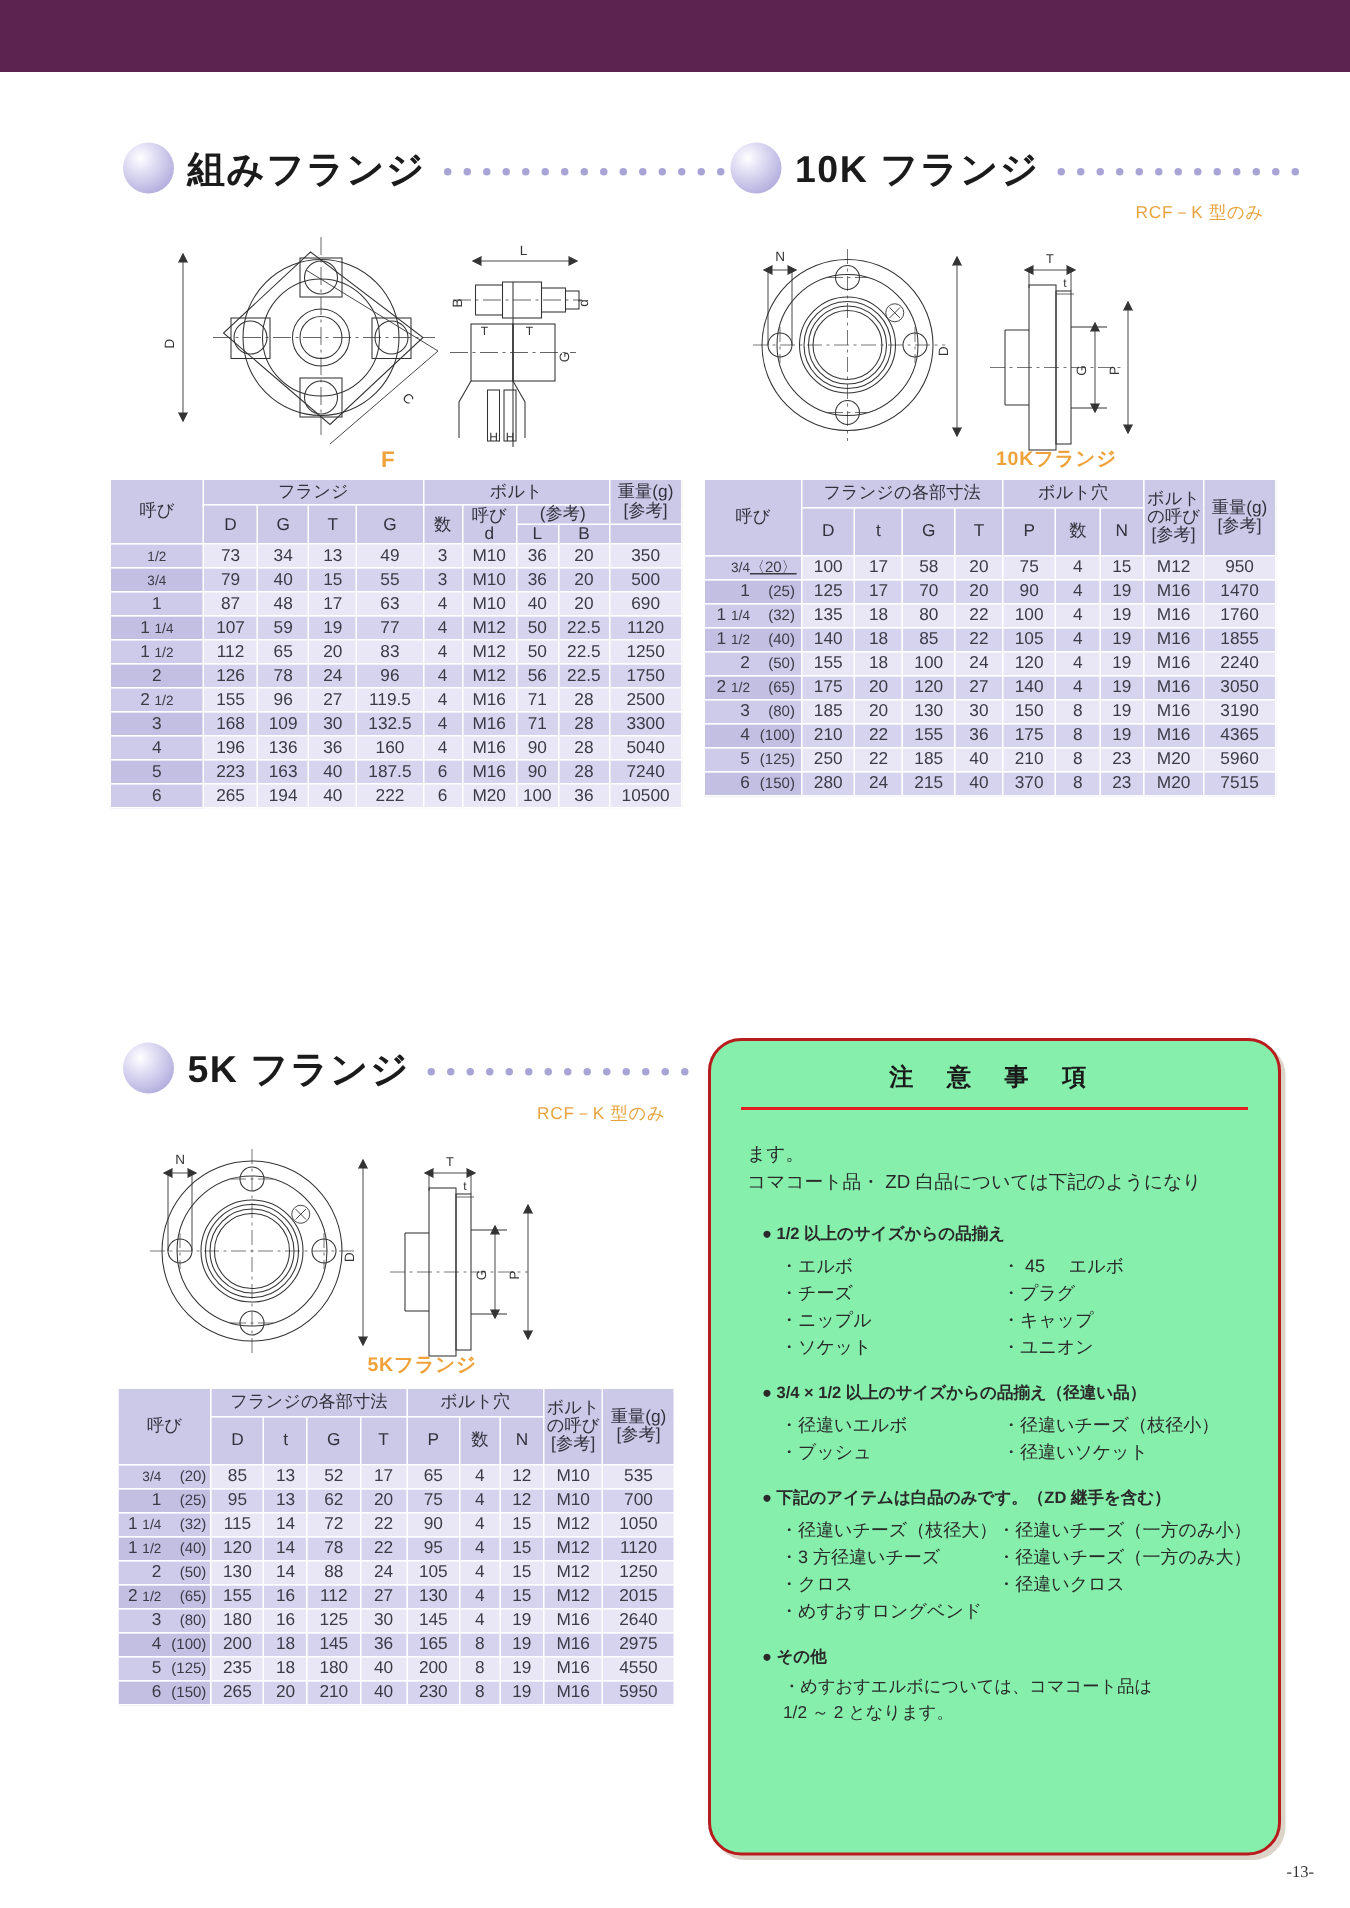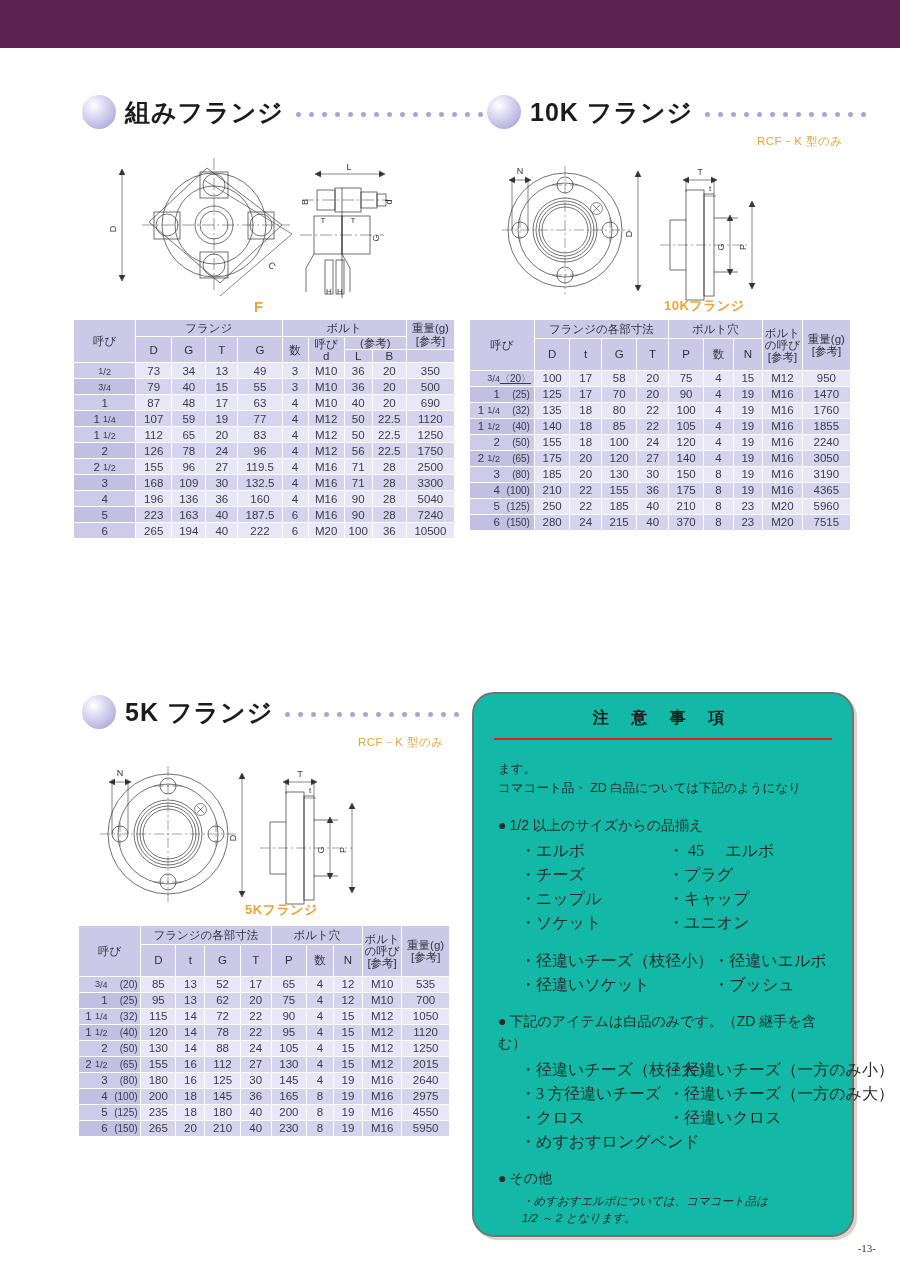--- a/index.html
+++ b/index.html
@@ -74,44 +74,44 @@
 
   .frac{ display:inline-block; font-size:9.5px; line-height:1; vertical-align:baseline; }
   .frac sup{ font-size:9px; vertical-align:top; }
   .frac sub{ font-size:9px; vertical-align:baseline; }
   .nomtxt{ font-size:11.5px; }
   .dn{ font-size:10px; }
 
   
   .notice{
     position:absolute;
-    background:#14b8a6;
-    border:2px solid #737373;
+    background:#86efac;
+    border:2px solid #b91c1c;
     border-radius:22px;
     box-shadow:3px 3px 0 rgba(120,85,40,.25);
   }
   .notice-title{
     text-align:center; font-size:16px; font-weight:bold; color:#1a1a1a;
     letter-spacing:9px; padding-top:14px;
   }
   .notice-rule{
     height:2px; background:#e02020; margin:9px 20px 0 20px;
   }
   .notice-body{
     padding:20px 22px 10px 24px; font-size:12.5px; color:#2a2a2a; line-height:1.55;
   }
   .n-lead{ margin-bottom:16px; }
   .n-group{ margin-bottom:14px; }
-  .n-head{ font-weight:normal; font-size:14px; margin-bottom:3px; }
+  .n-head{ font-weight:bold; font-size:11px; margin-bottom:3px;margin-left:10px; }
   .n-head .bullet{ margin-right:3px; }
   .n-items{ display:flex; padding-left:22px; }
   .n-col{ }
   .n-col.c1{ width:148px; }
-  .n-item{ font-size:16px; color:#2a2a2a; line-height:1.5; white-space:nowrap;font-family:Liberation Serif, serif; }
-  .n-tail{ padding-left:24px; font-size:11.5px; line-height:1.5;font-style:italic; }
+  .n-item{ font-size:12px; color:#2a2a2a; line-height:1.5; white-space:nowrap; }
+  .n-tail{ padding-left:24px; font-size:11.5px; line-height:1.5; }
 
   .page-num{
     position:absolute; right:24px; bottom:18px;
     font-size:11px; color:#333; font-family:"Liberation Serif",serif;
   }
 </style>
 </head>
 <body>
 
 <div class="top-bar"></div>
@@ -906,28 +906,31 @@
         <div class="n-col">
           <div class="n-item">・ 45 ゚エルボ</div>
           <div class="n-item">・プラグ</div>
           <div class="n-item">・キャップ</div>
           <div class="n-item">・ユニオン</div>
         </div>
       </div>
     </div>
 
     <div class="n-group">
+      <div class="n-head">
+        <span class="bullet">●</span><span>3/4 × 1/2 以上のサイズからの品揃え（径違い品）</span>
+      </div>
       <div class="n-items">
+        <div class="n-col c1">
+          <div class="n-item">・径違いエルボ</div>
+          <div class="n-item">・ブッシュ</div>
+        </div>
         <div class="n-col">
           <div class="n-item">・径違いチーズ（枝径小）</div>
           <div class="n-item">・径違いソケット</div>
-        </div>
-        <div class="n-col c1">
-          <div class="n-item">・径違いエルボ</div>
-          <div class="n-item">・ブッシュ</div>
         </div>
       </div>
     </div>
 
     <div class="n-group">
       <div class="n-head">
         <span class="bullet">●</span><span>下記のアイテムは白品のみです。（ZD 継手を含む）</span>
       </div>
       <div class="n-items">
         <div class="n-col c1">

